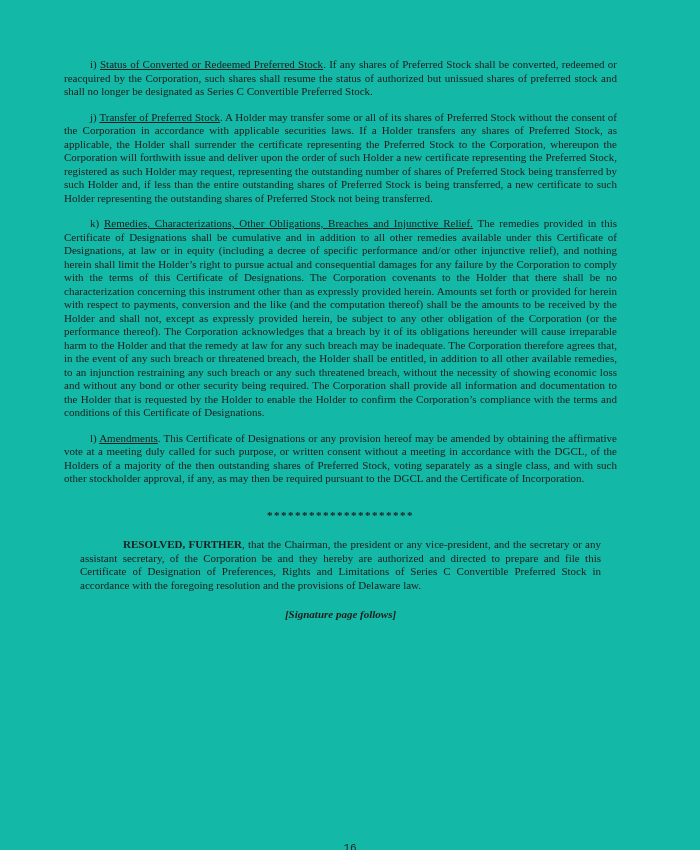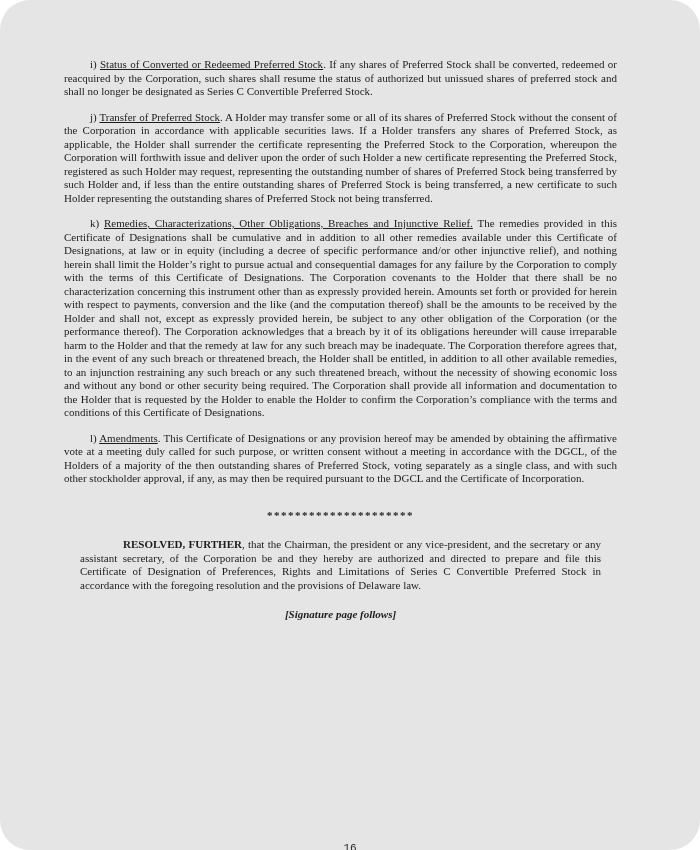--- a/index.html
+++ b/index.html
@@ -4,25 +4,24 @@
 <style>
   html, body {
     margin: 0;
     padding: 0;
     background: #ffffff;
   }
   .sheet {
     position: relative;
     width: 700px;
     height: 850px;
-    background: #e5e5e5;
+    background: #14b8a6;
     font-family: "Liberation Serif", serif;
     color: #1c1c1c;
     overflow: hidden;
-    border-radius: 30px;
   }
   .content {
     position: absolute;
     top: 58px;
     left: 64px;
     width: 553px;
     font-size: 11px;
     line-height: 13.5px;
     text-align: justify;
   }

